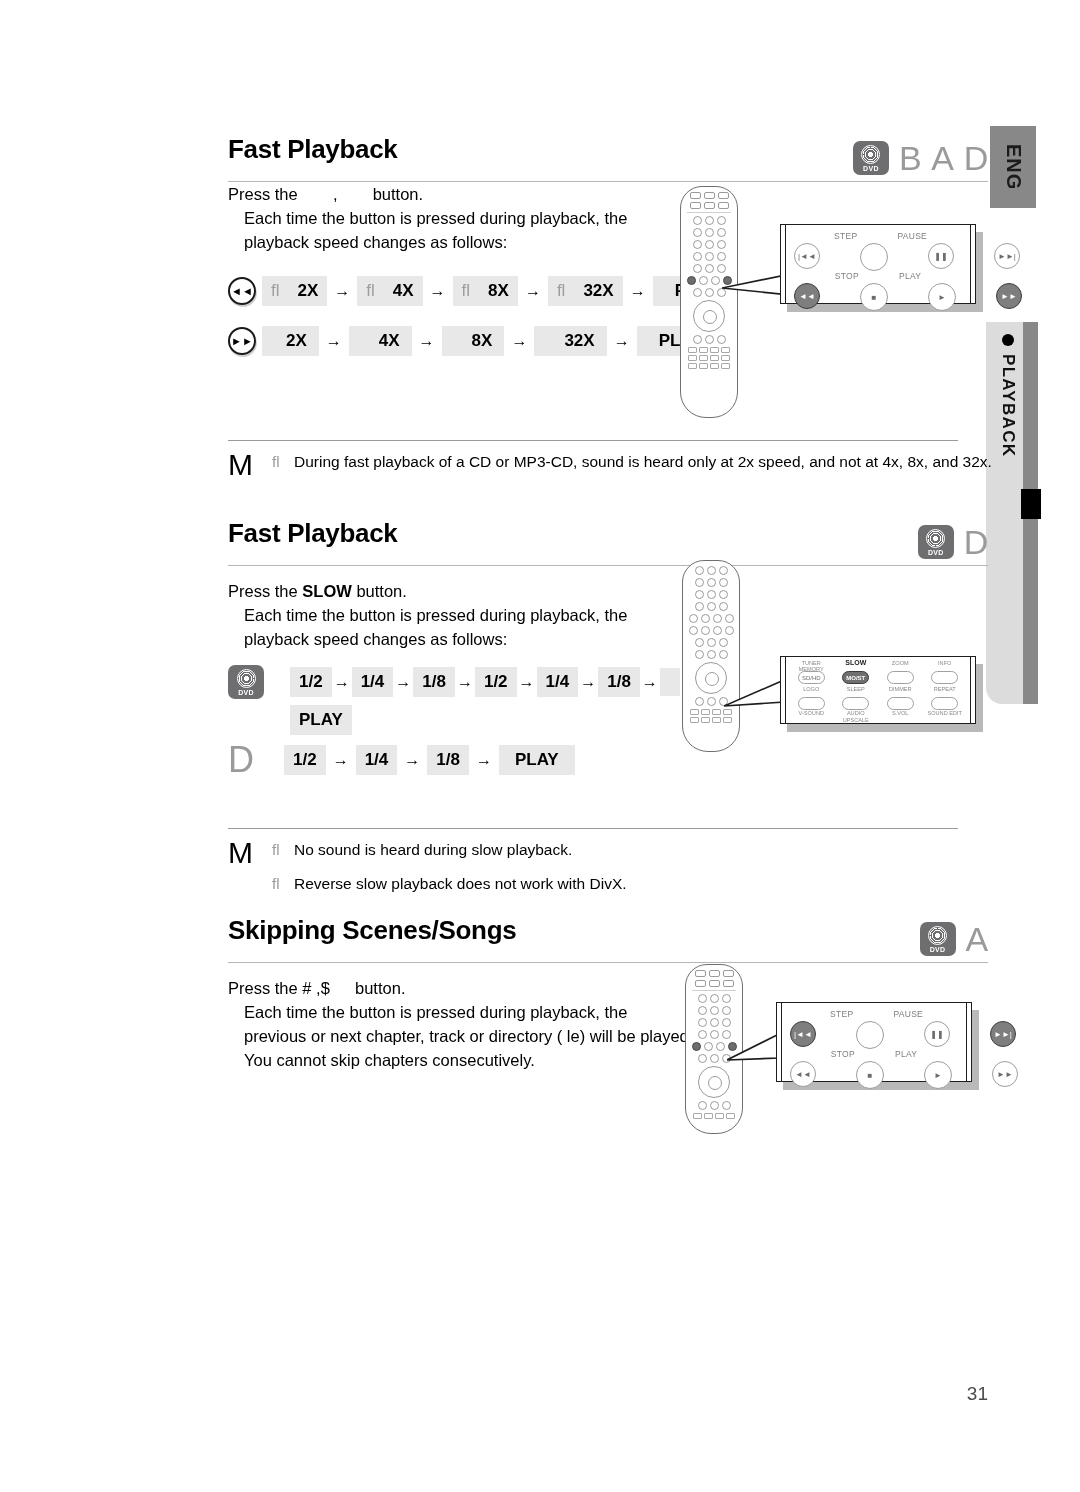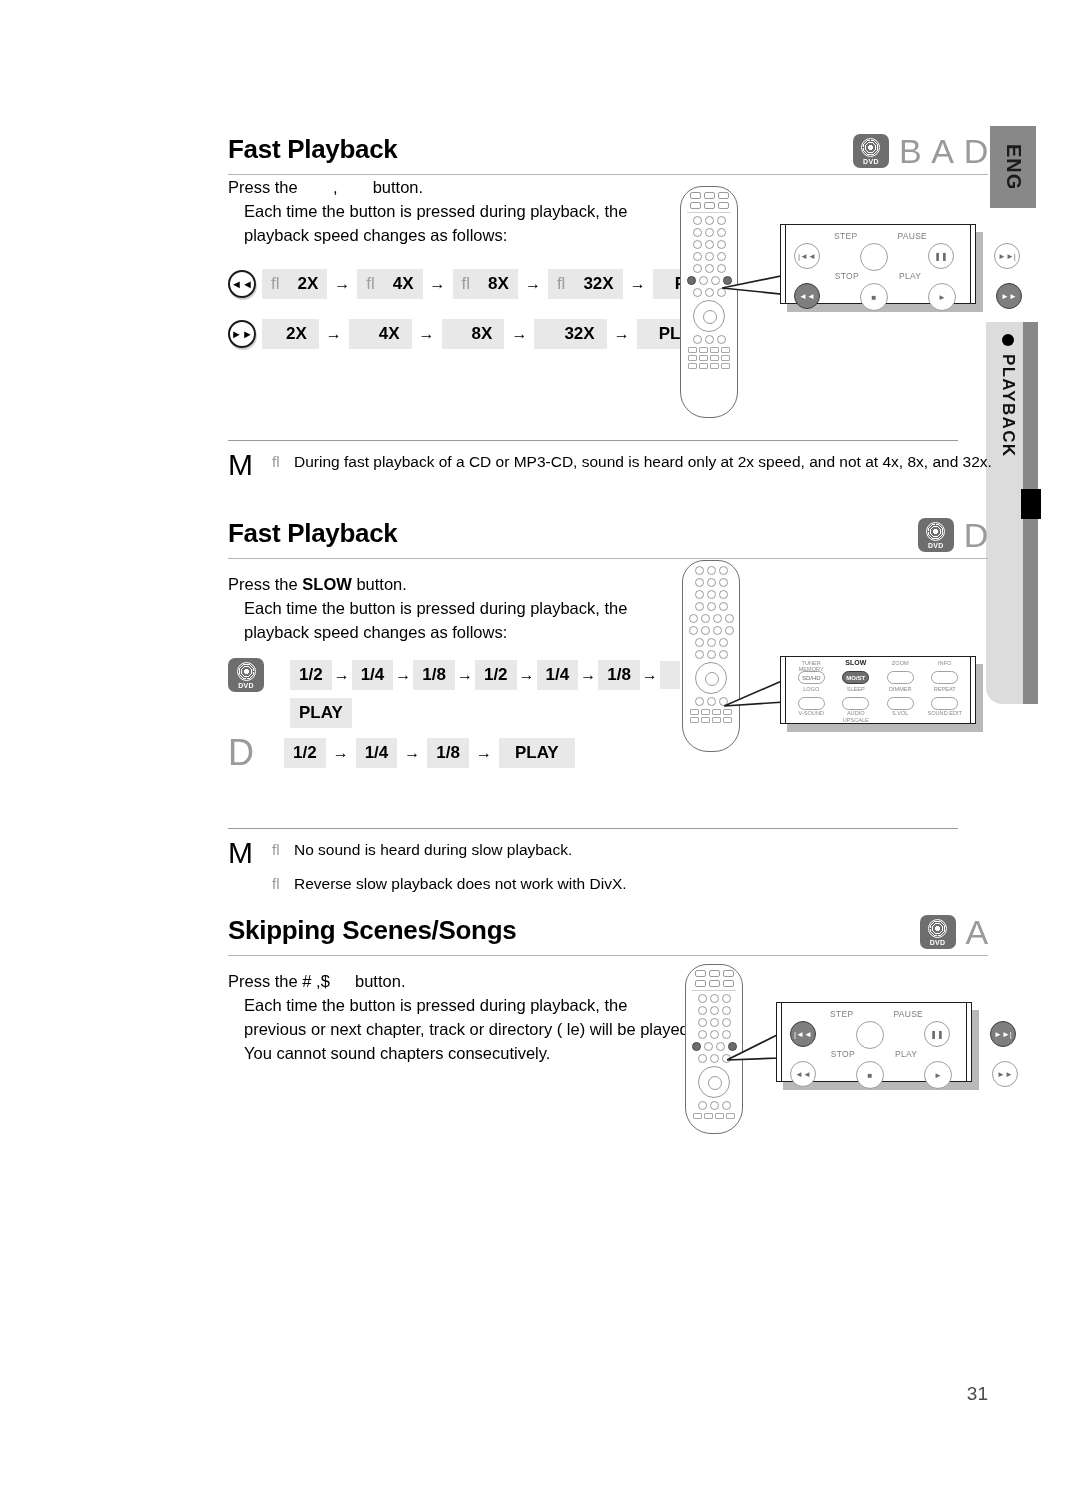--- a/index.html
+++ b/index.html
@@ -57,21 +57,21 @@
     font-size:17px; font-weight:bold; letter-spacing:1.3px;
     color:#111;
   }
 
   
   .col{ position:absolute; left:228px; width:760px; }
 
   h2.head{
     margin:0; font-size:26px; font-weight:bold;
     letter-spacing:-0.3px;
-    padding-bottom:9px;
+    padding-bottom:16px;
     border-bottom:1px solid #b6b6b6;
     position:relative;
   }
   .head-icons{
     position:absolute; right:0; bottom:6px;
     display:flex; align-items:center; gap:10px;
   }
   .dvd-badge{
     width:36px; height:34px; border-radius:7px;
     background:#6e6e70;
@@ -596,21 +596,21 @@
     </span>
   </h2>
 
   <div class="body-txt" style="margin-top:13px;">
     <span>Press the</span>
     <span># ,$</span>
     <span style="display:inline-block;width:16px"></span>
     <span>button.</span>
     <span class="ind">Each time the button is pressed during playback, the</span>
     <span class="ind">previous or next chapter, track or directory ( le) will be played.</span>
-    <span class="ind">You cannot sound chapters consecutively.</span>
+    <span class="ind">You cannot skip chapters consecutively.</span>
   </div>
 </div>
 
 <div class="remote" style="left:685px; top:964px; height:170px;">
   <div class="rrow">
       <span class="rbtn"></span>
       <span class="rbtn"></span>
       <span class="rbtn"></span>
     </div>
   <div class="rrow">

